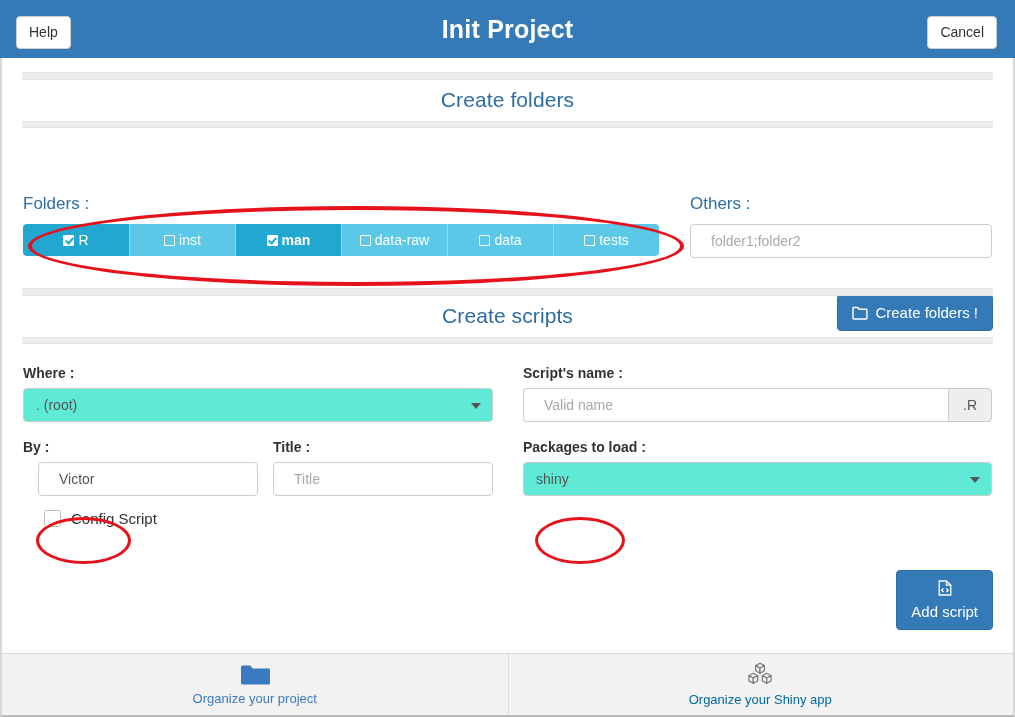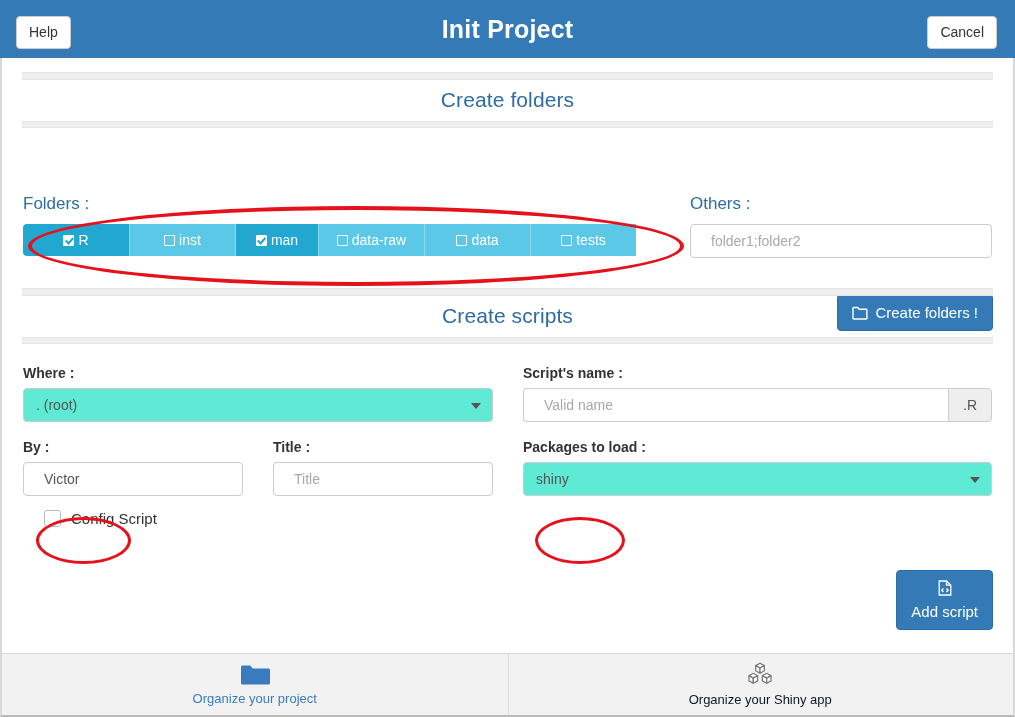--- a/index.html
+++ b/index.html
@@ -284,21 +284,21 @@
   }
   .ftab + .ftab::before {
     content: "";
     position: absolute;
     left: 0; top: 0; bottom: 0;
     width: 1px;
     background: #dcdcdc;
   }
   .ftab-lbl { font-size: 13px; }
   .ftab.active .ftab-lbl { color: #3a7bbf; }
-  .ftab.inactive .ftab-lbl { color: #0f172a; }
+  .ftab.inactive .ftab-lbl { color: #0369a1; }
 
   
   .annot {
     position: absolute;
     border: 4px solid #e5121c;
     border-radius: 50%;
     pointer-events: none;
     background: transparent;
   }
   .annot.a-folders { left: 6px;   top: 148px; width: 648px; height: 72px; }
@@ -329,21 +329,21 @@
 
       <div class="btn-group" style="left:1px; top:166px; width:636px;">
         <div class="cbx-btn active" style="width:107px;">
           <span class="box"></span>
           <span>R</span>
         </div>
         <div class="cbx-btn" style="width:106px;">
           <span class="box"></span>
           <span>inst</span>
         </div>
-        <div class="cbx-btn active" style="width:83px;">
+        <div class="cbx-btn active" style="width:106px;font-weight:bold;">
           <span class="box"></span>
           <span>man</span>
         </div>
         <div class="cbx-btn" style="width:106px;">
           <span class="box"></span>
           <span>data-raw</span>
         </div>
         <div class="cbx-btn" style="width:106px;">
           <span class="box"></span>
           <span>data</span>
@@ -379,21 +379,21 @@
         <span class="caret"></span>
       </div>
 
       <div class="lbl-bold" style="position:absolute; left:501px; top:307px;">Script's name :</div>
       <div class="input-group" style="left:501px; top:330px; width:469px;">
         <input class="fld ig-fld" type="text" placeholder="Valid name" style="">
         <span class="ig-addon">.R</span>
       </div>
 
       <div class="lbl-bold" style="position:absolute; left:1px; top:381px;">By :</div>
-      <input class="fld" style="left: 1px; top: 404px; width: 220px;" type="text" value="Victor">
+      <input class="fld" style="left: 16px; top: 404px; width: 220px;" type="text" value="Victor">
 
       <div class="lbl-bold" style="position:absolute; left:251px; top:381px;">Title :</div>
       <input class="fld" style="left: 251px; top: 404px; width: 220px;" type="text" placeholder="Title">
 
       <div class="lbl-bold" style="position:absolute; left:501px; top:381px;">Packages to load :</div>
       <div class="sel" style="left:501px; top:404px; width:469px;">
         <span>shiny</span>
         <span class="caret"></span>
       </div>
 

